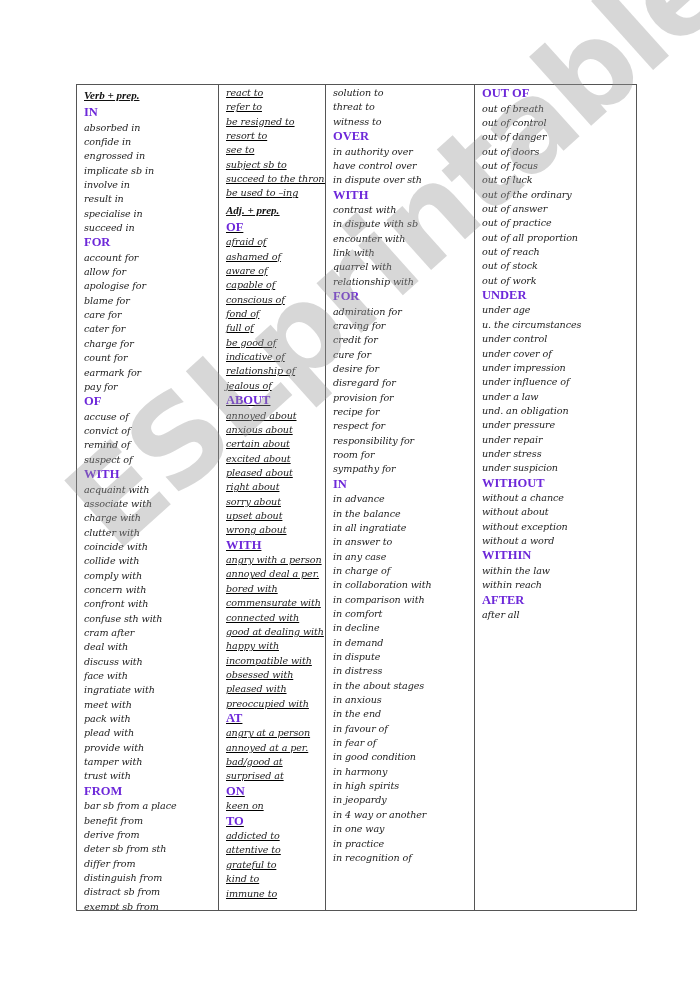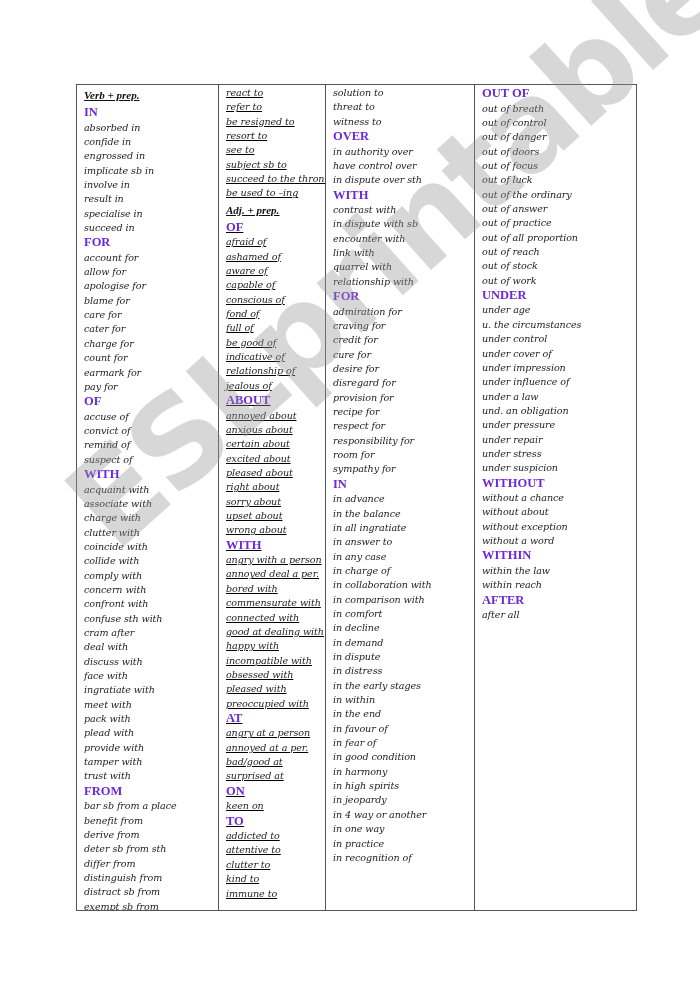--- a/index.html
+++ b/index.html
@@ -144,21 +144,21 @@
         <div class="head">AT</div>
         <div class="item">angry at a person</div>
         <div class="item">annoyed at a per.</div>
         <div class="item">bad/good at</div>
         <div class="item">surprised at</div>
         <div class="head">ON</div>
         <div class="item">keen on</div>
         <div class="head">TO</div>
         <div class="item">addicted to</div>
         <div class="item">attentive to</div>
-        <div class="item">clutter to</div>
+        <div class="item">grateful to</div>
         <div class="item">kind to</div>
         <div class="item">immune to</div>
       </div>
     <div class="col c3">
         <div class="item">solution to</div>
         <div class="item">threat to</div>
         <div class="item">witness to</div>
         <div class="head">OVER</div>
         <div class="item">in authority over</div>
         <div class="item">have control over</div>
@@ -190,22 +190,22 @@
         <div class="item">in answer to</div>
         <div class="item">in any case</div>
         <div class="item">in charge of</div>
         <div class="item">in collaboration with</div>
         <div class="item">in comparison with</div>
         <div class="item">in comfort</div>
         <div class="item">in decline</div>
         <div class="item">in demand</div>
         <div class="item">in dispute</div>
         <div class="item">in distress</div>
-        <div class="item">in the early stages</div>
-        <div class="item">in within</div>
+        <div class="item">in the about stages</div>
+        <div class="item">in anxious</div>
         <div class="item">in the end</div>
         <div class="item">in favour of</div>
         <div class="item">in fear of</div>
         <div class="item">in good condition</div>
         <div class="item">in harmony</div>
         <div class="item">in high spirits</div>
         <div class="item">in jeopardy</div>
         <div class="item">in 4 way or another</div>
         <div class="item">in one way</div>
         <div class="item">in practice</div>

